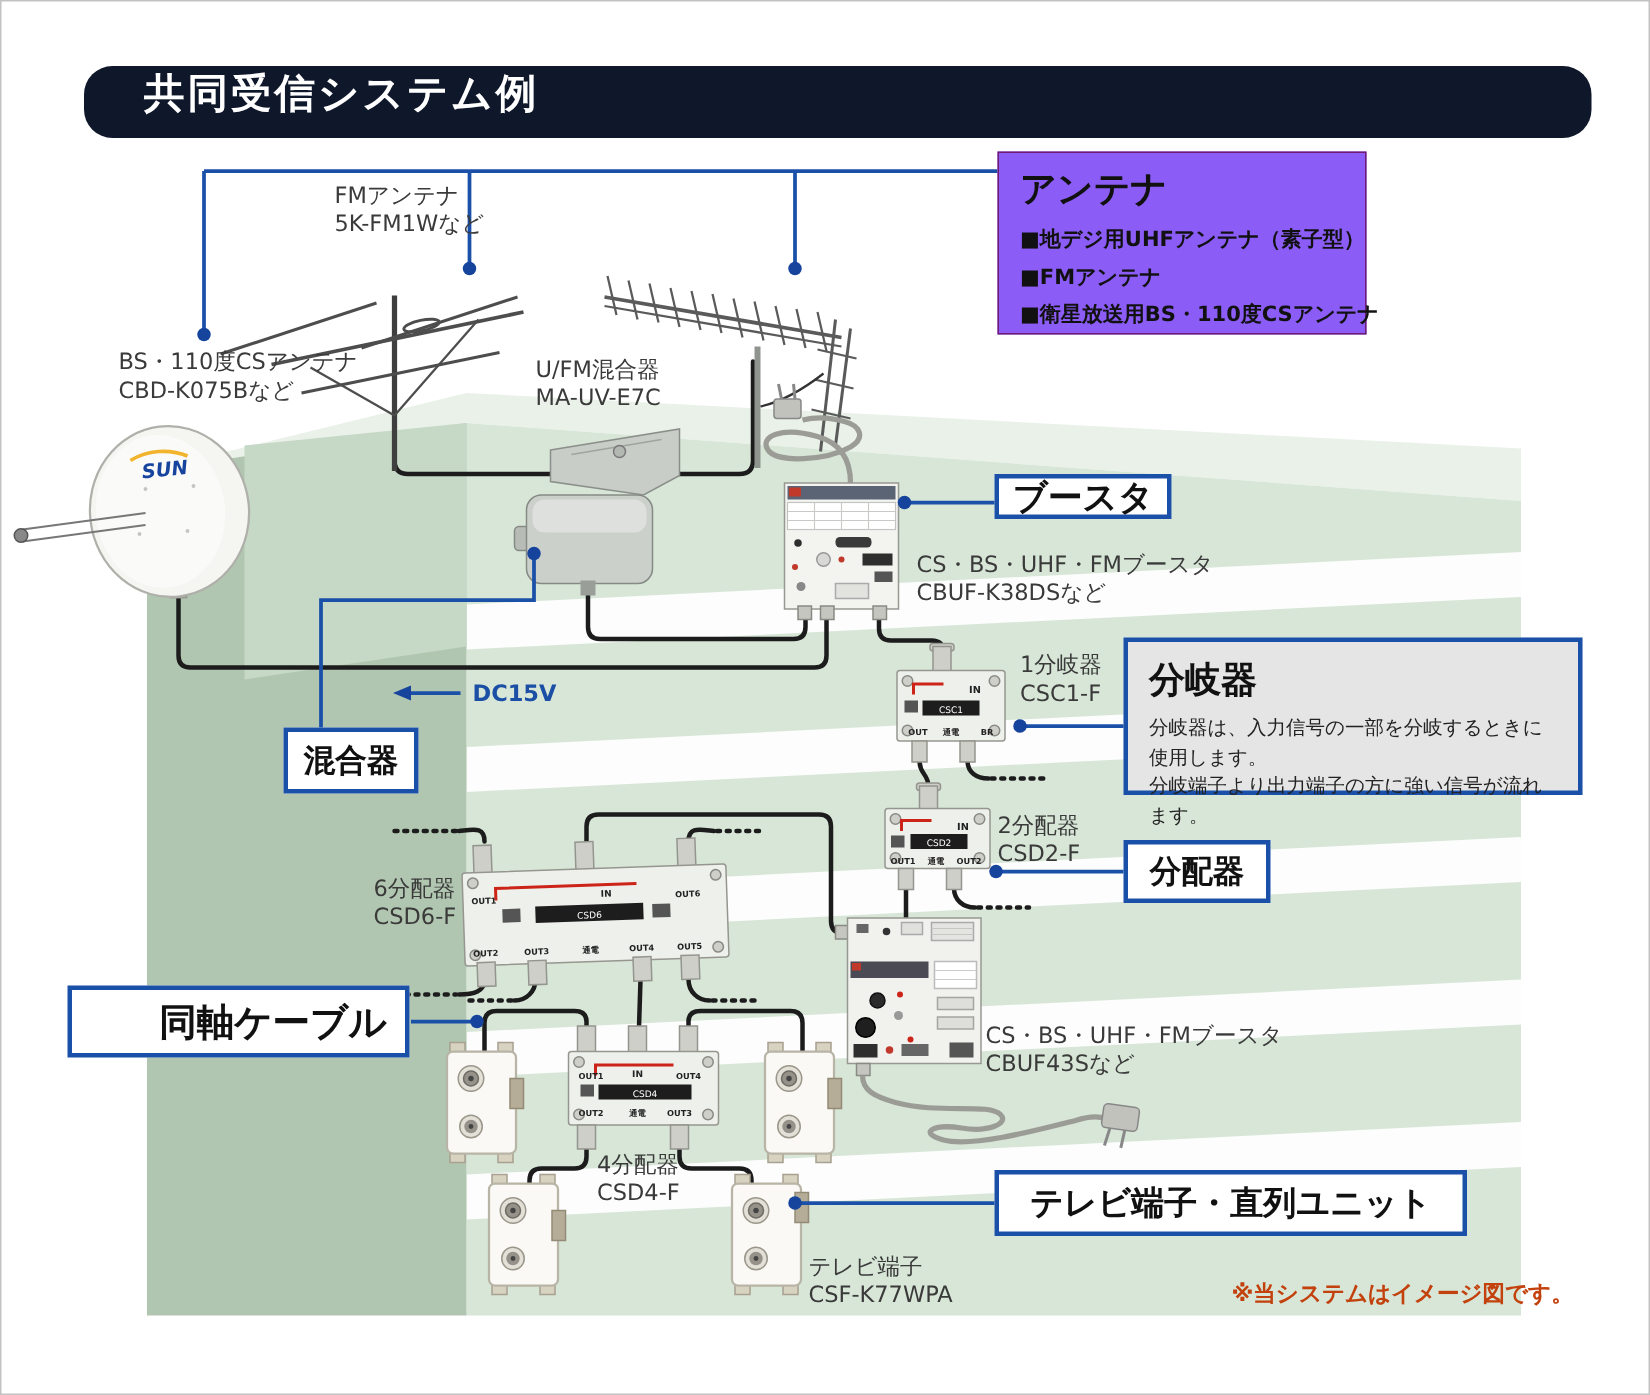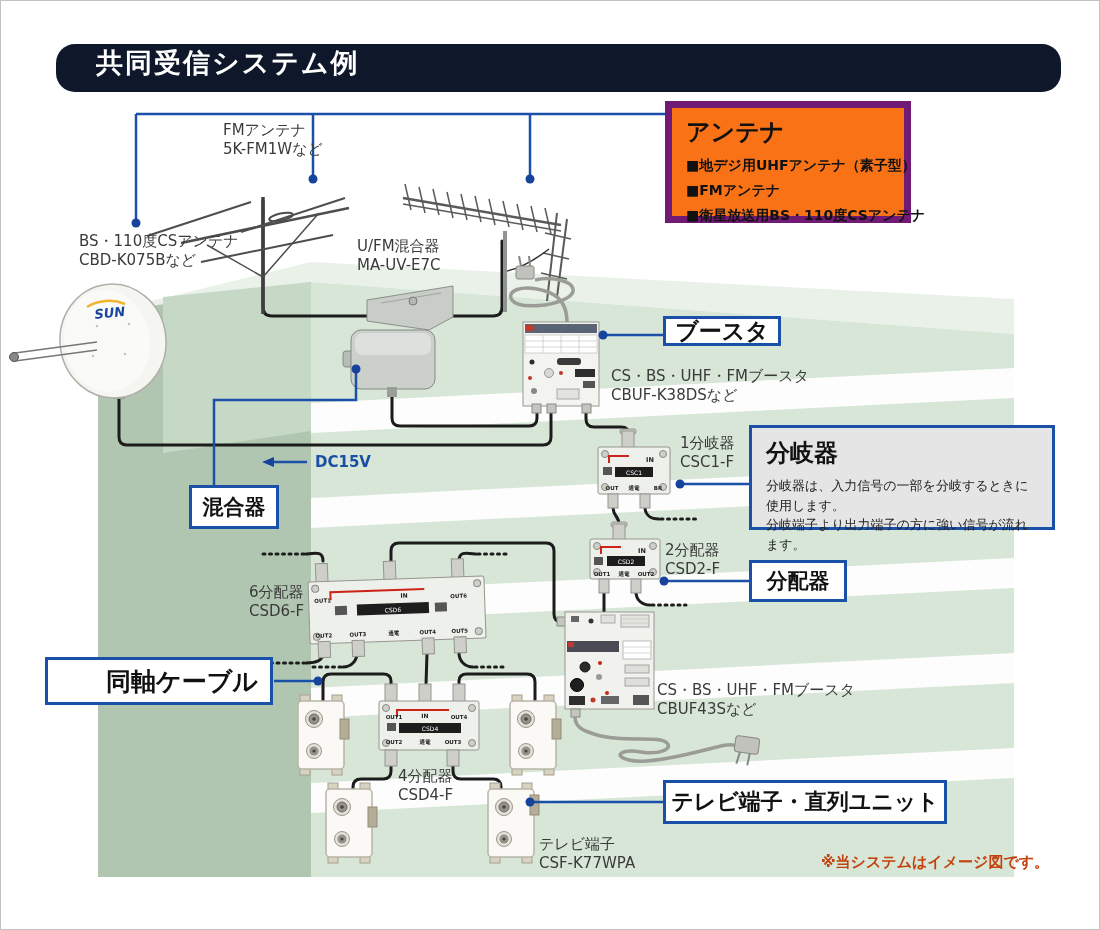--- a/index.html
+++ b/index.html
@@ -8,21 +8,21 @@
           font-family:"DejaVu Sans",sans-serif;}
   #art{position:absolute;left:0;top:0;}
   .header-bar{position:absolute;left:55px;top:43px;width:1005px;height:48px;background:#0f172a;
           border-radius:19px;color:#fff;font-weight:bold;font-size:27px;line-height:38px;
           padding-left:40px;box-sizing:border-box;letter-spacing:2px;}
   .lbl{position:absolute;font-size:15px;line-height:1.25;color:#3a3a3a;white-space:nowrap;}
   .lbl span{display:block;}
   .callout{position:absolute;background:#fff;border:3px solid #1b50a8;box-sizing:border-box;
           display:flex;align-items:center;justify-content:center;font-weight:bold;color:#111;
           white-space:nowrap;}
-  .antenna-box{position:absolute;background:#f97316;border:7px solid #701a75;box-sizing:border-box;
+  .antenna-box{position:absolute;background:#8b5cf6;border:1px solid #701a75;box-sizing:border-box;
           padding:8px 14px;color:#111;}
   .antenna-box .abx-title{font-size:24px;font-weight:bold;margin-bottom:9px;}
   .antenna-box .abx-item{font-size:14px;font-weight:bold;margin-top:7px;white-space:nowrap;}
   .tap-box{position:absolute;background:#e5e5e5;border:3px solid #1b50a8;box-sizing:border-box;
           padding:9px 14px;color:#111;}
   .tap-box .tbx-title{font-size:24px;font-weight:bold;margin-bottom:7px;}
   .tap-box .tbx-desc{font-size:13px;line-height:1.5;color:#222;}
   .dc{position:absolute;color:#1b4fa5;font-size:15px;font-weight:600;white-space:nowrap;}
   .footnote{position:absolute;font-size:15px;font-weight:bold;color:#c2410c;white-space:nowrap;}
 </style>
@@ -388,21 +388,21 @@
   </div>
 
   <div class="callout" style="left:748px;top:559px;width:98px;height:42px;font-size:21px;">
     <span>分配器</span>
   </div>
 
   <div class="callout" style="left:44px;top:656px;width:228px;height:48px;font-size:25px;padding-left:46px;">
     <span>同軸ケーブル</span>
   </div>
 
-  <div class="callout" style="left:662px;top:779px;width:284px;height:44px;font-size:22px;">
+  <div class="callout" style="left:662px;top:779px;width:315px;height:44px;font-size:22px;">
     <span>テレビ端子・直列ユニット</span>
   </div>
 
   <div class="lbl" style="left:222px;top:120px;">
     <span>FMアンテナ</span>
       <span>5K-FM1Wなど</span>
   </div>
   <div class="lbl" style="left:78px;top:231px;">
     <span>BS・110度CSアンテナ</span>
       <span>CBD-K075Bなど</span>

